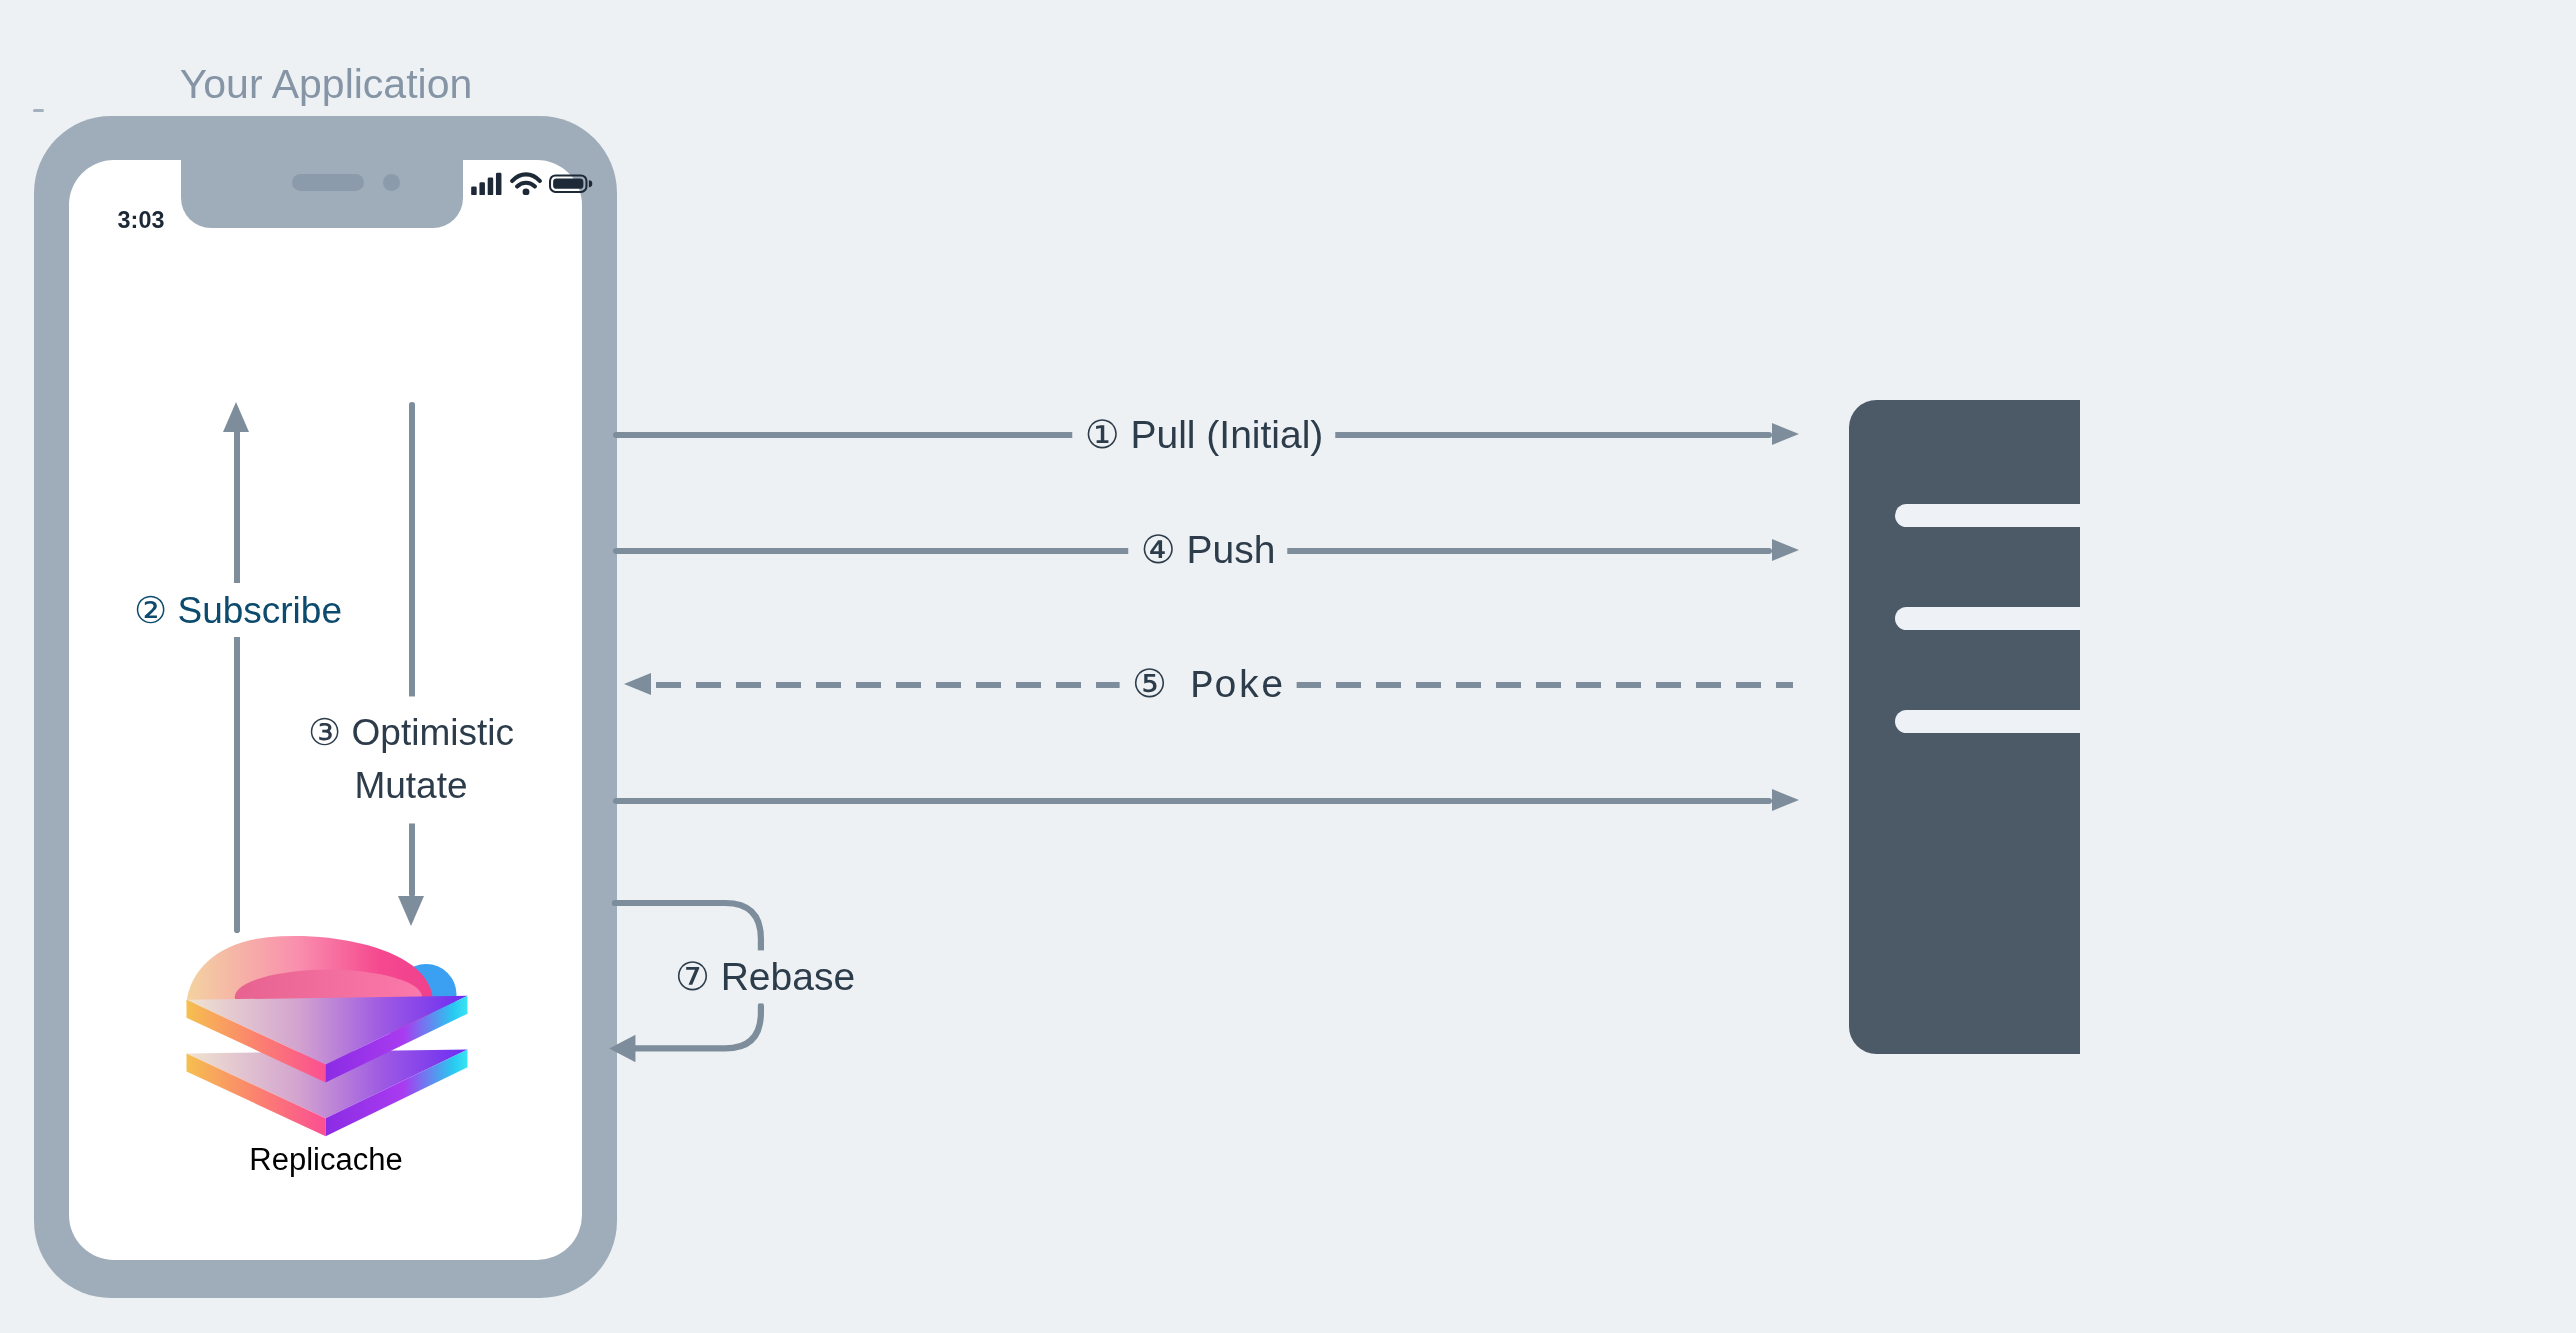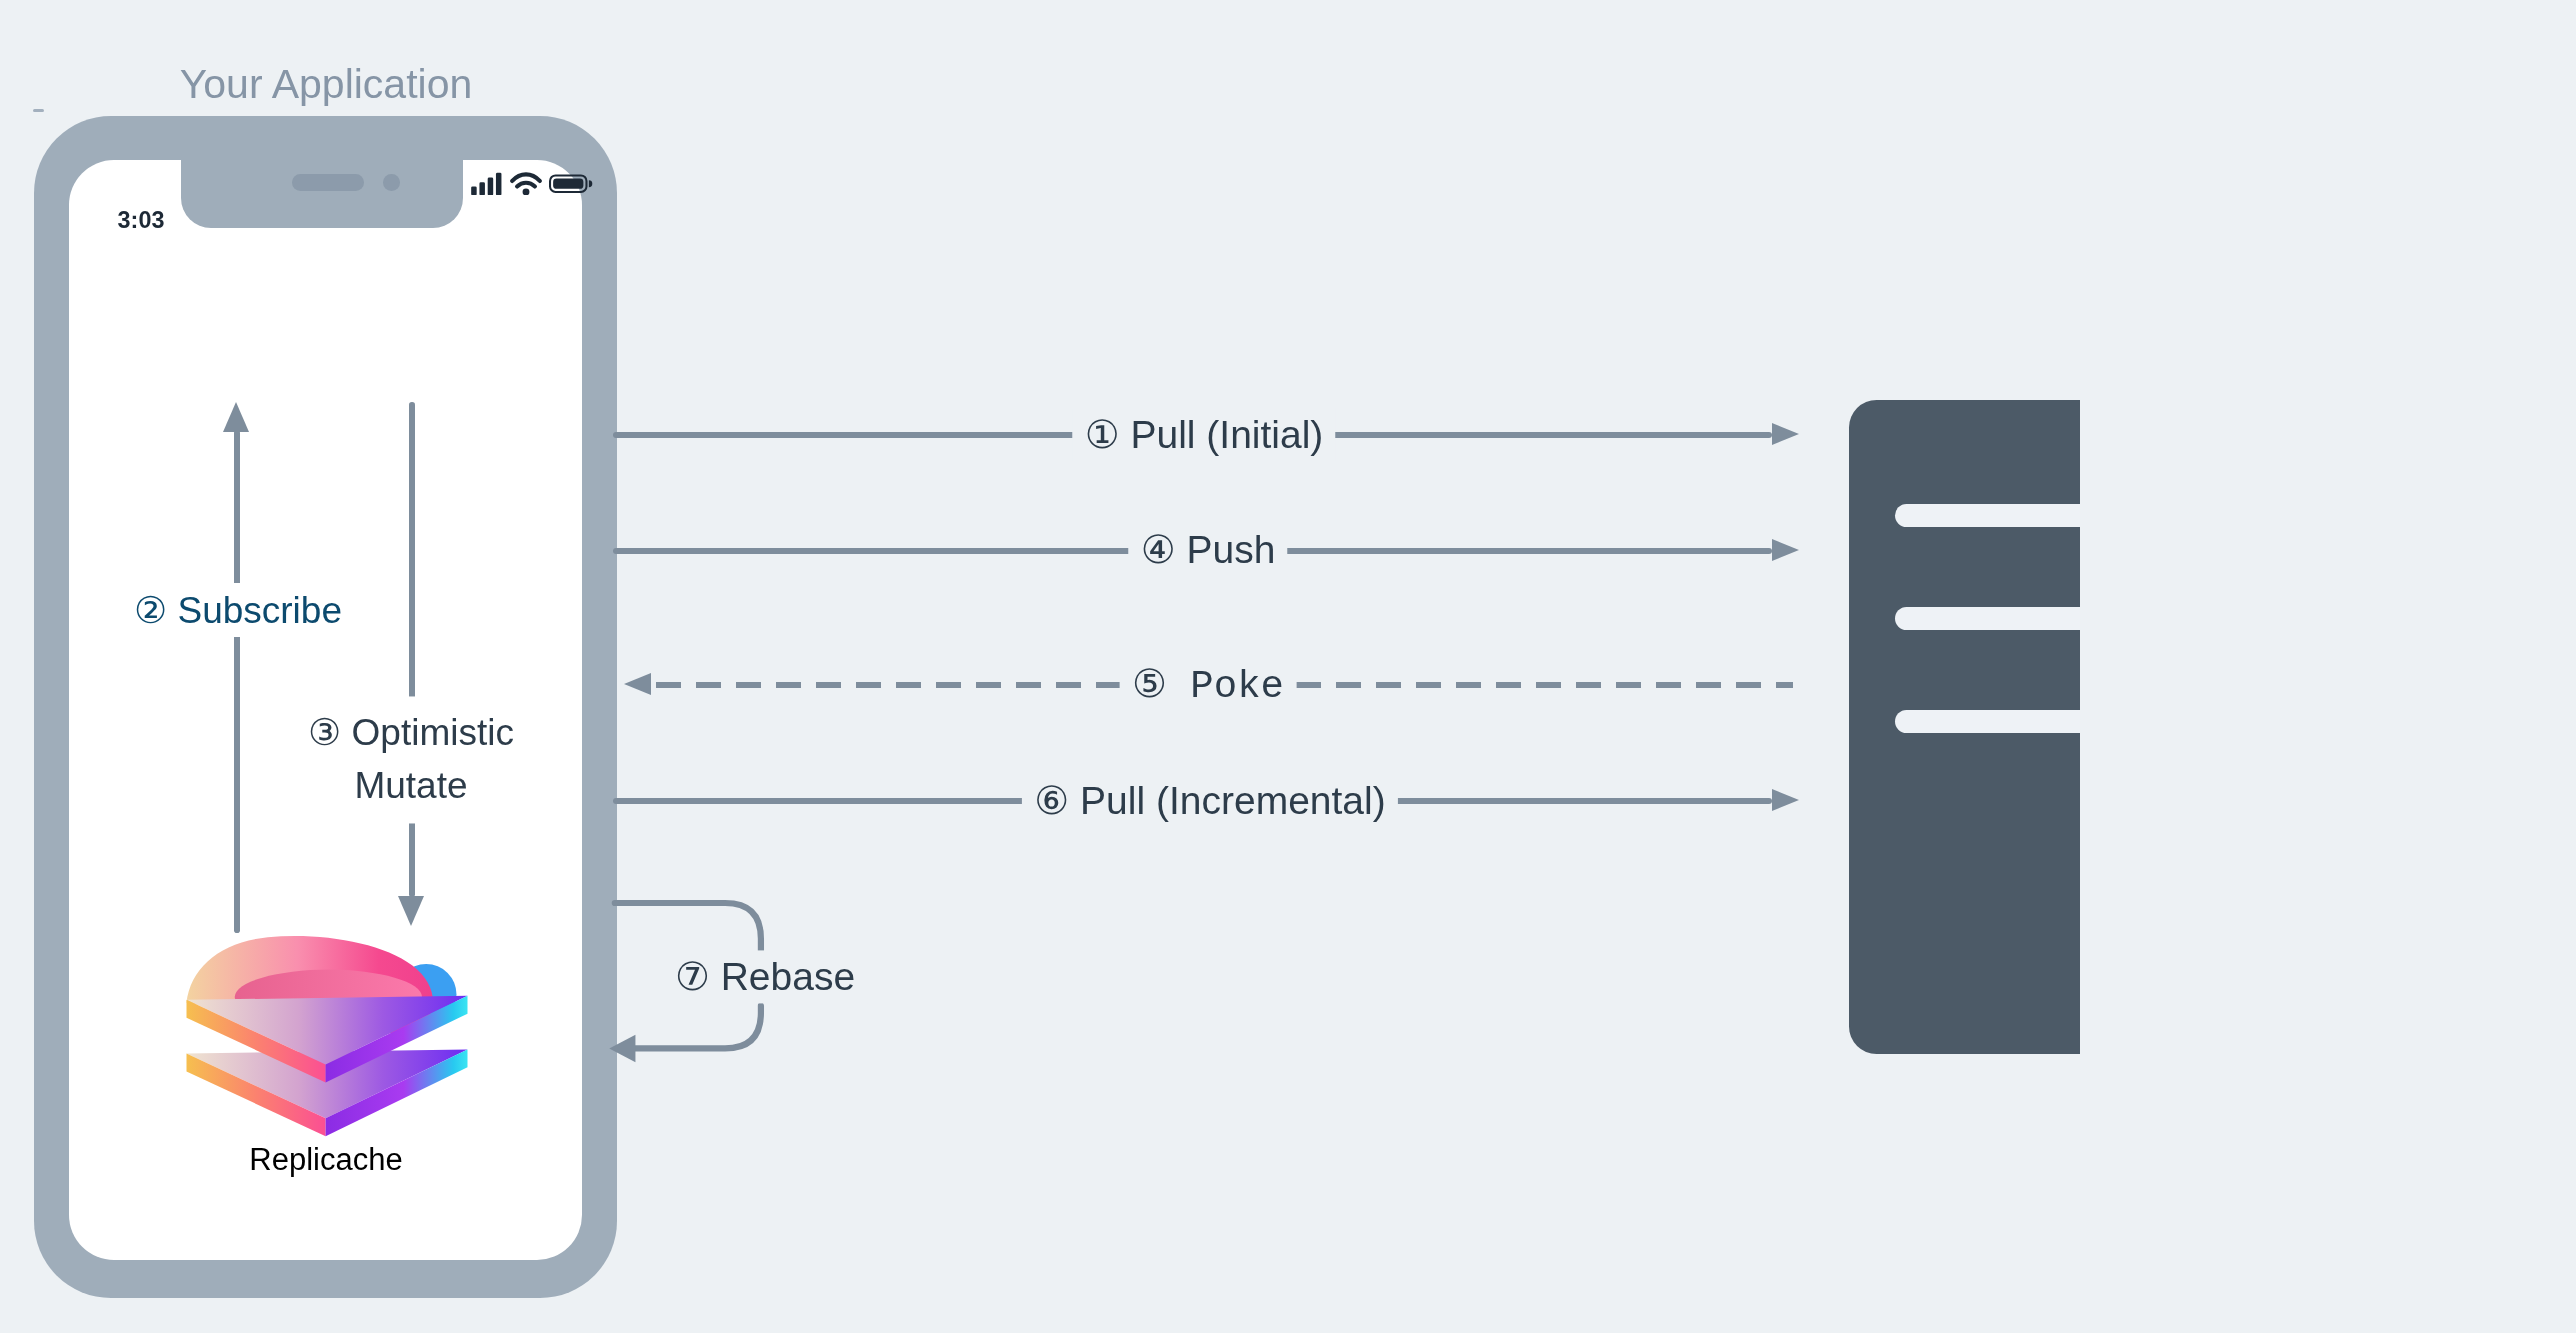--- a/index.html
+++ b/index.html
@@ -139,21 +139,20 @@
   <div class="abs hline" style="left:613px;top:548px;width:1159px;"></div>
   <div class="abs ah-right" style="left:1772px;top:539px;"></div>
   <div class="abs flabel" style="left:1208px;top:550px;">④ Push</div>
 
   <div class="abs ah-left" style="left:624px;top:673px;"></div>
   <div class="abs dashline" style="left:656px;top:682px;width:1137px;"></div>
   <div class="abs flabel" style="left:1208px;top:685px;font-family:Liberation Mono, monospace;">⑤ Poke</div>
 
   <div class="abs hline" style="left:613px;top:798px;width:1159px;"></div>
   <div class="abs ah-right" style="left:1772px;top:789px;"></div>
-  <div class="abs flabel" style="left:1210px;top:801px;">⑥ Pull (Incremental)</div>
 
   <svg class="abs" style="left:601px;top:876px;" width="193" height="207" viewBox="0 0 280 300">
     <path d="M 20 39 H 180 Q 232 39 232 91 V 114" stroke="#7e8d9c" stroke-width="9" fill="none" stroke-linecap="round"></path>
     <path d="M 232 188 V 198 Q 232 250 180 250 H 48" stroke="#7e8d9c" stroke-width="9" fill="none" stroke-linecap="round"></path>
     <polygon points="12,250 50,230 50,270" fill="#7e8d9c"></polygon>
   </svg>
   <div class="abs flabel" style="left:765px;top:977px;">⑦ Rebase</div>
 
   <div class="abs rack rack-l">
     <div class="slot" style="top:104px;"></div>

